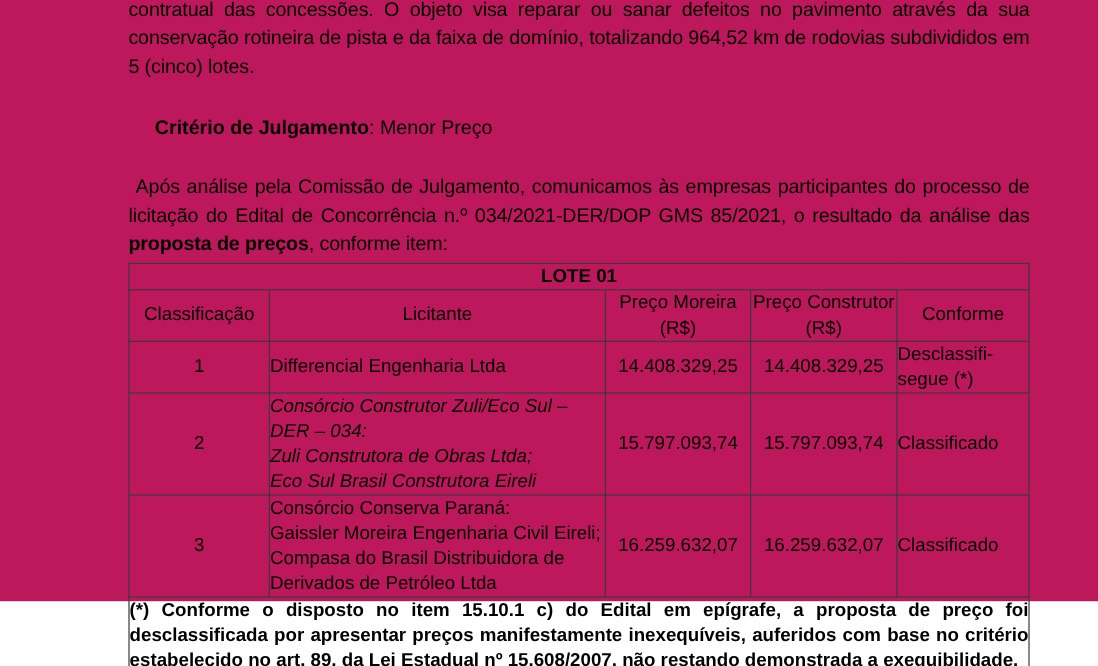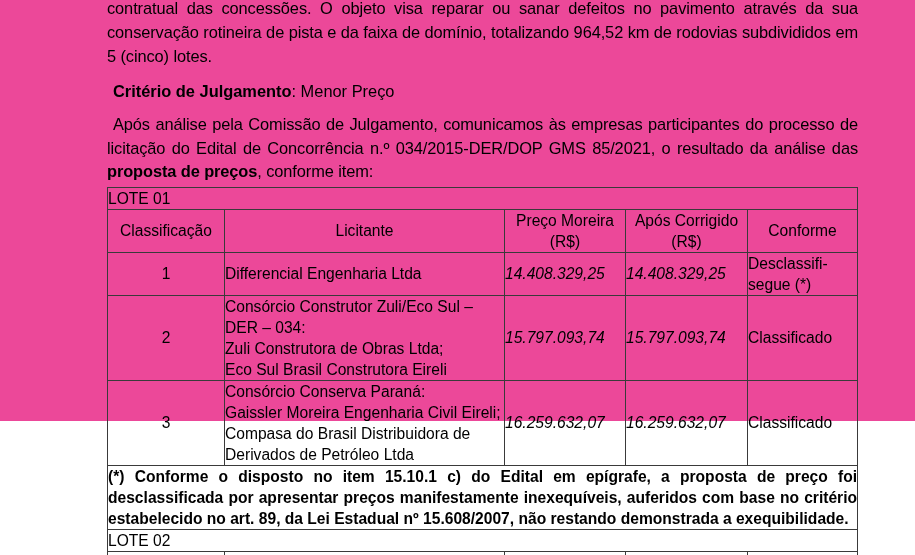--- a/index.html
+++ b/index.html
@@ -10,40 +10,40 @@
   body {
     width: 915px;
     height: 555px;
     overflow: hidden;
     font-family: "Liberation Sans", sans-serif;
     color: #000000;
   }
   .page {
     position: relative;
     width: 915px;
-    height: 421px;
-    background: #ec4899;
+    height: 501px;
+    background: #be185d;
   }
   .content {
     position: absolute;
     left: 107px;
     top: -4px;
     width: 751px;
   }
   p.para {
     margin: 0;
     font-size: 16.4px;
     line-height: 24px;
     text-align: justify;
     text-justify: inter-word;
     letter-spacing: -0.1px;
   }
   .spacer-sm { height: 11px; }
   .crit {
-    margin: 0;
+    margin: 16px;
     font-size: 16.4px;
     line-height: 24px;
     padding-left: 6px;
   }
   .crit b { font-weight: bold; }
   .after-crit { height: 10px; }
   .para2 {
     margin: 0;
     font-size: 16.4px;
     line-height: 23.5px;
@@ -61,42 +61,42 @@
     border: 1.6px solid #000;
   }
   table.lote td {
     border: 1.3px solid #3a3a3a;
     padding: 0;
     vertical-align: middle;
     font-size: 15.6px;
     line-height: 21px;
   }
   td.lote-head {
-    font-weight: normal;
+    font-weight: bold;
     font-size: 16.2px;
     padding: 1px 0 2px 8px;
-    text-align: left;
+    text-align: center;
     height: 21px;
   }
   td.colhead {
     text-align: center;
     padding: 3px 2px;
     height: 41px;
   }
   td.num {
     text-align: center;
     padding: 3px 2px;
   }
   td.lic {
     text-align: left;
     padding: 3px 4px 3px 9px;
   }
   td.price {
+    text-align: center;
     padding: 3px 3px;
-    font-style: italic;
   }
   td.res {
     text-align: left;
     padding: 3px 4px;
   }
   td.footnote {
     text-align: justify;
     padding: 2px 6px 3px 6px;
     font-size: 15.6px;
     line-height: 21.5px;
@@ -116,21 +116,21 @@
   <div class="content">
 
     <p class="para">contratual das concessões. O objeto visa reparar ou sanar defeitos no pavimento através da sua conservação rotineira de pista e da faixa de domínio, totalizando 964,52 km de rodovias subdivididos em 5 (cinco) lotes.</p>
 
     <div class="spacer-sm"></div>
 
     <p class="crit"><b>Critério de Julgamento</b><span>: Menor Preço</span></p>
 
     <div class="after-crit"></div>
 
-    <p class="para2"><span class="ind">Após análise pela Comissão de Julgamento, comunicamos às empresas participantes do processo de licitação do Edital de Concorrência n.º 034/2015-DER/DOP GMS 85/2021, o resultado da análise das </span><b>proposta de preços</b><span>, conforme item:</span></p>
+    <p class="para2"><span class="ind">Após análise pela Comissão de Julgamento, comunicamos às empresas participantes do processo de licitação do Edital de Concorrência n.º 034/2021-DER/DOP GMS 85/2021, o resultado da análise das </span><b>proposta de preços</b><span>, conforme item:</span></p>
 
     <table class="lote">
       <colgroup>
         <col class="c1">
           <col class="c2">
           <col class="c3">
           <col class="c4">
           <col class="c5">
       </colgroup>
       <tbody>
@@ -138,40 +138,40 @@
           <td class="lote-head" colspan="5">LOTE 01</td>
         </tr>
         <tr>
           <td class="colhead">Classificação</td>
           <td class="colhead">Licitante</td>
           <td class="colhead">
             <div class="nowrapline">Preço Moreira</div>
             <div>(R$)</div>
           </td>
           <td class="colhead">
-            <div class="nowrapline">Após Corrigido</div>
+            <div class="nowrapline">Preço Construtor</div>
             <div>(R$)</div>
           </td>
           <td class="colhead">Conforme</td>
         </tr>
 
         <tr>
           <td class="num">1</td>
           <td class="lic">Differencial Engenharia Ltda</td>
           <td class="price">14.408.329,25</td>
           <td class="price">14.408.329,25</td>
           <td class="res">
             <div>Desclassifi-</div>
             <div>segue (*)</div>
           </td>
         </tr>
 
         <tr>
           <td class="num">2</td>
-          <td class="lic" style="white-space: pre-line;">Consórcio Construtor Zuli/Eco Sul – DER – 034:
+          <td class="lic" style="white-space: pre-line; font-style: italic;">Consórcio Construtor Zuli/Eco Sul – DER – 034:
 Zuli Construtora de Obras Ltda;
 Eco Sul Brasil Construtora Eireli</td>
           <td class="price">15.797.093,74</td>
           <td class="price">15.797.093,74</td>
           <td class="res">Classificado</td>
         </tr>
 
         <tr>
           <td class="num">3</td>
           <td class="lic" style="white-space: pre-line;">Consórcio Conserva Paraná:

